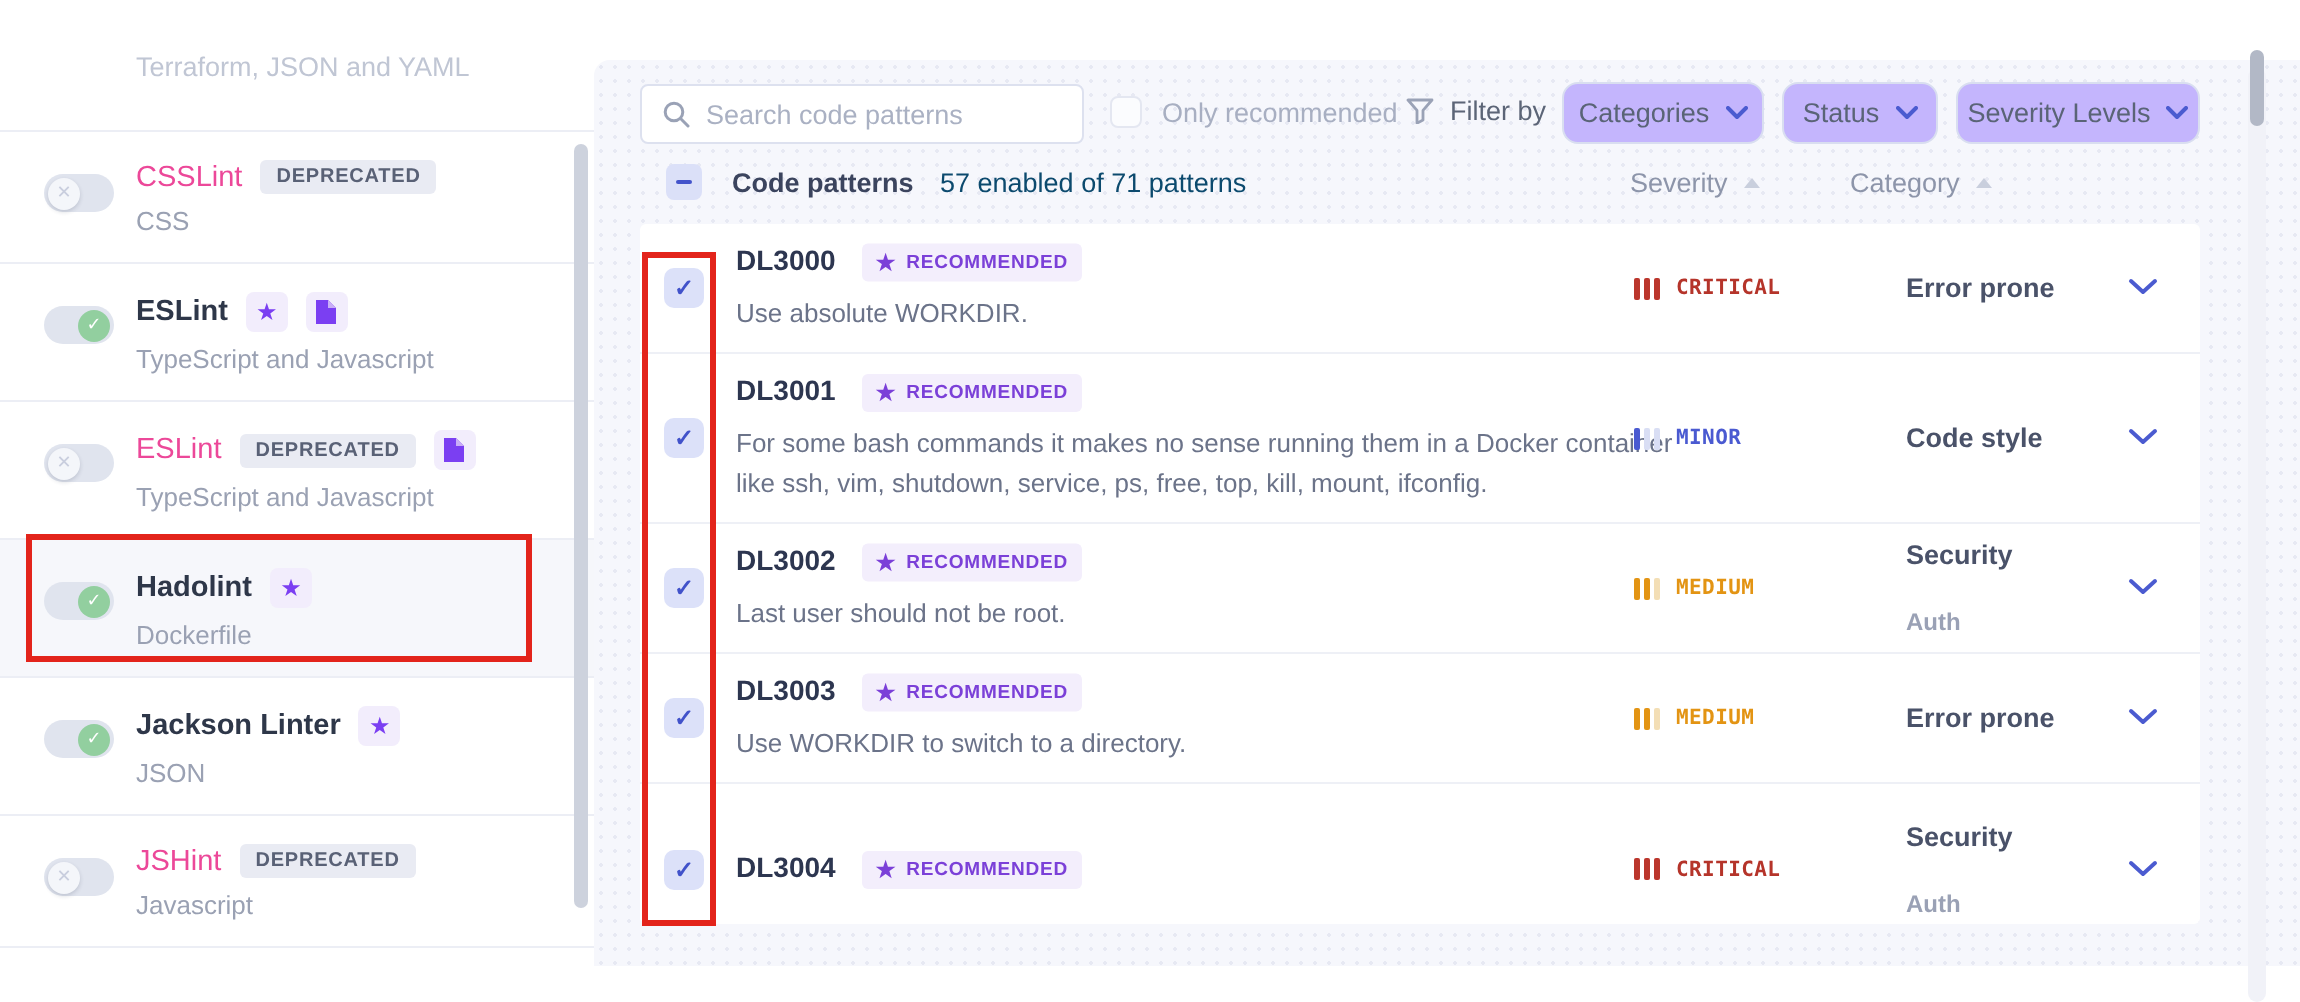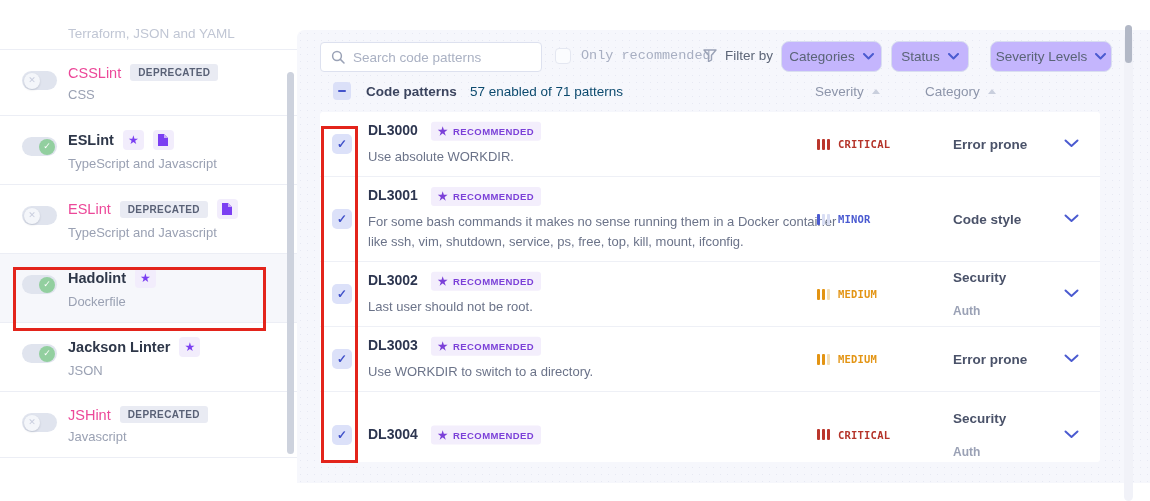--- a/index.html
+++ b/index.html
@@ -10,21 +10,21 @@
   }
   
   .sidebar { position:absolute; left:0; top:0; width:297px; height:501px; background:#fff; }
   .sidebar-header { position:absolute; left:18px; top:10px; width:270px; height:22px; display:flex; align-items:center; }
   .sb-title { font-weight:bold; font-size:14px; color:#323b4f; }
   .sb-count { font-size:13.5px; color:#8d95aa; margin-left:10px; }
   .sb-filters { position:absolute; right:12px; top:0; display:flex; align-items:center; gap:6px;
     color:#4252c9; font-weight:bold; font-size:14px; cursor:pointer; }
   .tool-list { position:absolute; left:0; top:28px; width:297px; }
   .tool-item { position:relative; border-bottom:1px solid #eceef5; padding:14px 18px 13px 18px; min-height:62px; }
-  .tool-item.partial { min-height:18px; padding:0 18px 6px 68px; border-bottom:1px solid #eceef5; }
+  .tool-item.partial { min-height:18px; padding:0 18px 22px 68px; border-bottom:1px solid #eceef5; }
   .partial-sub { font-size:13.5px; color:#c0c6d4; position:relative; top:-2px; }
   .tool-item.selected { background:#f6f7fb; }
   .toggle { position:absolute; left:22px; top:21px; width:35px; height:19px; border-radius:10px; background:#e0e4ee; cursor:pointer; }
   .toggle .knob { position:absolute; top:1.5px; width:16px; height:16px; border-radius:50%;
      display:flex; align-items:center; justify-content:center; font-size:9px; line-height:1; }
   .toggle.on .knob { right:2px; background:#92cf9f; color:#fff; }
   .toggle.off .knob { left:2px; background:#f4f6fa; color:#c9cede; box-shadow:0 1px 2px rgba(40,50,80,.18); }
   .tool-main { margin-left:50px; display:flex; align-items:center; gap:9px; }
   .tool-name { font-size:14.5px; color:#2e3749; font-weight:bold; }
   .tool-name.dim { color:#ec4899; font-weight:normal; }
@@ -40,21 +40,21 @@
      background-image:radial-gradient(circle, #e7e9f3 0.9px, transparent 0.9px);
      background-size:7px 7px; }
   .m-scroll-track { position:absolute; left:1124px; top:34px; width:9px; height:467px; background:#f1f2f8; border-radius:5px; }
   .m-scroll-thumb { position:absolute; left:1125px; top:25px; width:7px; height:38px; background:#b2b8c6; border-radius:4px; }
   
   .searchbox { position:absolute; left:320px; top:42px; width:222px; height:30px; background:#fff;
      border:1px solid #dde1ef; border-radius:4px; display:flex; align-items:center; padding:0 10px; gap:8px; }
   .searchbox input { border:none; outline:none; font-size:13.5px; color:#3a4357; width:170px;
      font-family:"Liberation Sans", sans-serif; background:transparent; }
   .searchbox input::placeholder { color:#aab1c3; }
-  .only-rec { position:absolute; left:555px; top:48px; display:flex; gap:10px;font-family:Liberation Mono, monospace; }
+  .only-rec { position:absolute; left:555px; top:48px; display:flex; align-items:center; gap:10px; }
   .cb-empty { width:16px; height:16px; border-radius:4px; border:1px solid #e4e7f1; background:#fbfcfe; }
   .only-rec-label { font-size:13.5px; color:#a8afc2; }
   .filterby { position:absolute; left:703px; top:48px; display:flex; align-items:center; gap:8px;
      color:#5c6577; font-size:13.5px; }
   .drop-btn { position:absolute; top:41px; height:31px; background:#c4b5fd; border:1px solid #d9def0;
      border-radius:8px; display:flex; align-items:center; justify-content:center; gap:8px;
      font-size:13.5px; color:#5a6477; cursor:pointer; }
   
   .list-header { position:absolute; left:320px; top:80px; width:780px; height:26px; }
   .cb-ind { position:absolute; left:13px; top:2px; width:18px; height:18px; border-radius:4px;
@@ -218,21 +218,21 @@
   <svg class="icon-ind" width="11" height="7" viewBox="0 0 11 7">
       <polyline points="1,1 5.5,5.5 10,1" fill="none" stroke="currentColor" stroke-width="2" stroke-linecap="round" stroke-linejoin="round"></polyline>
     </svg>
 </div>
 <div class="drop-btn" style="left:891px; width:78px;">
   <span>Status</span>
   <svg class="icon-ind" width="11" height="7" viewBox="0 0 11 7">
       <polyline points="1,1 5.5,5.5 10,1" fill="none" stroke="currentColor" stroke-width="2" stroke-linecap="round" stroke-linejoin="round"></polyline>
     </svg>
 </div>
-<div class="drop-btn" style="left:978px; width:122px;margin-left:12px;">
+<div class="drop-btn" style="left:978px; width:122px;">
   <span>Severity Levels</span>
   <svg class="icon-ind" width="11" height="7" viewBox="0 0 11 7">
       <polyline points="1,1 5.5,5.5 10,1" fill="none" stroke="currentColor" stroke-width="2" stroke-linecap="round" stroke-linejoin="round"></polyline>
     </svg>
 </div>
 
 <div class="list-header">
   <span class="cb-ind">
       <span class="minus"></span>
     </span>

